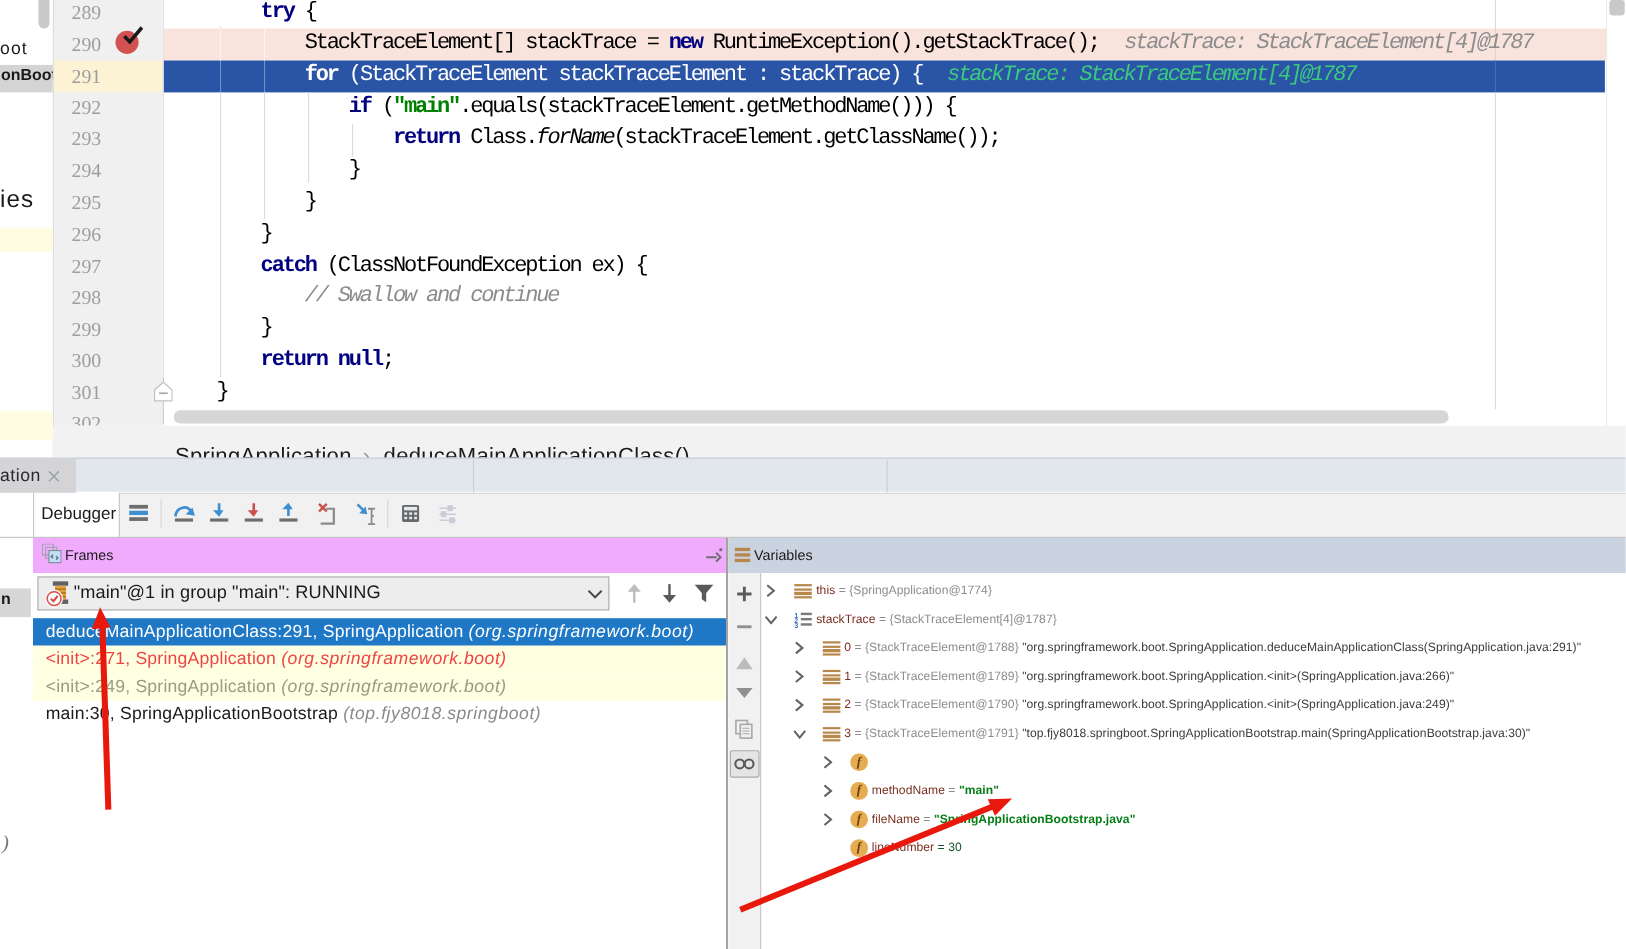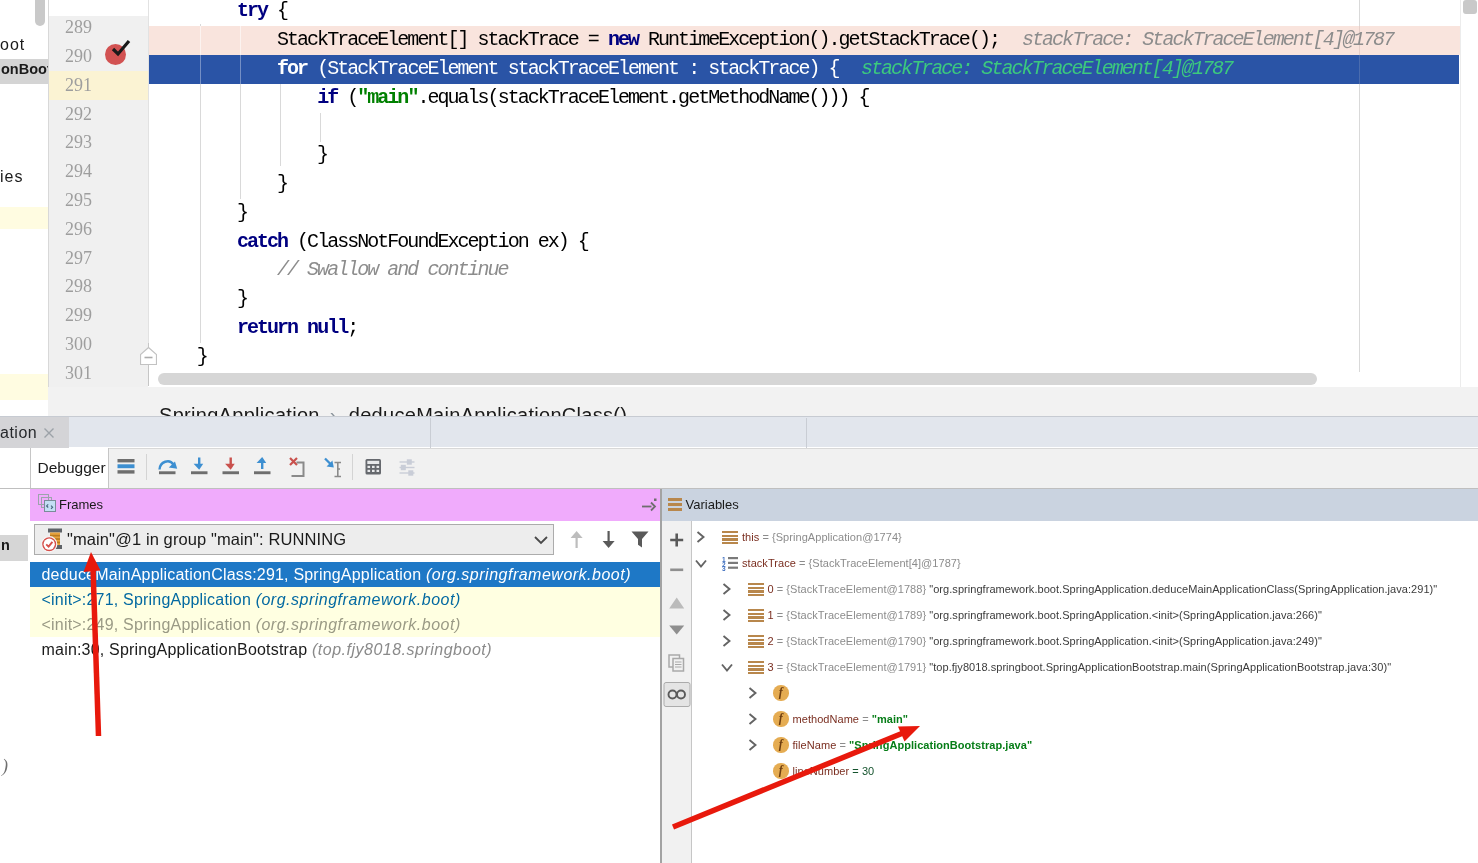--- a/index.html
+++ b/index.html
@@ -27,26 +27,26 @@
 </style>
 </head>
 <body>
 
 <div id="leftpanel" class="abs" style="left:0;top:0;width:48px;height:415.7px;background:#fff;border-right:1px solid #D8D8D8;overflow:hidden;">
   <div class="abs" style="left:35px;top:-6px;width:10px;height:32px;background:#C9C9C9;border-radius:5px;"></div>
   <div class="abs uit" style="left:0;top:36px;font-size:16px;letter-spacing:1px;">oot</div>
   <div class="abs" style="left:0;top:59px;width:48px;height:25px;background:#D4D4D4;">
     <div class="abs uit" style="left:1px;top:2px;font-weight:bold;font-size:14.5px;">onBoot</div>
   </div>
-  <div class="abs uit" style="left:0;top:168px;font-size:16px;letter-spacing:1px;">ies</div>
+  <div class="abs uit" style="left:0;top:168px;font-size:22px;letter-spacing:1px;">ies</div>
   <div class="abs" style="left:0;top:207px;width:48px;height:22px;background:#FFFCE1;"></div>
   <div class="abs" style="left:0;top:374px;width:48px;height:26px;background:#FFFCE1;"></div>
 </div>
 
-<div id="gutter" class="abs" style="left:49px;top:0;width:99px;height:386.5px;background:#F0F0F0;overflow:hidden;margin-top:16px;">
+<div id="gutter" class="abs" style="left:49px;top:0;width:99px;height:386.5px;background:#F0F0F0;overflow:hidden;">
   <div class="abs" style="left:0;top:55px;width:99px;height:28.7px;background:#FBF3D3;"></div>
   <div class="abs num" style="left:0;top:-2.60px;width:43px;height:28.77px;">289</div>
   <div class="abs num" style="left:0;top:26.17px;width:43px;height:28.77px;">290</div>
   <div class="abs num" style="left:0;top:54.94px;width:43px;height:28.77px;">291</div>
   <div class="abs num" style="left:0;top:83.71px;width:43px;height:28.77px;">292</div>
   <div class="abs num" style="left:0;top:112.48px;width:43px;height:28.77px;">293</div>
   <div class="abs num" style="left:0;top:141.25px;width:43px;height:28.77px;">294</div>
   <div class="abs num" style="left:0;top:170.02px;width:43px;height:28.77px;text-align:right;">295</div>
   <div class="abs num" style="left:0;top:198.79px;width:43px;height:28.77px;">296</div>
   <div class="abs num" style="left:0;top:227.56px;width:43px;height:28.77px;">297</div>
@@ -76,20 +76,21 @@
   <div class="abs" style="left:172px;top:112.5px;width:1px;height:29px;background:#D9D9D9;"></div>
 
   <div class="abs" style="left:1211px;top:0;width:1px;height:26.2px;background:#D9D9D9;"></div>
   <div class="abs" style="left:1211px;top:26.2px;width:1px;height:28.8px;background:#E6CFC9;"></div>
   <div class="abs" style="left:1211px;top:55px;width:1px;height:28.7px;background:#4A6CAE;"></div>
   <div class="abs" style="left:1211px;top:83.7px;width:1px;height:288px;background:#D9D9D9;"></div>
   <div class="abs code" style="left:8.7px;top:-2.60px;height:28.77px;">        <span class="k">try</span> {</div>
   <div class="abs code" style="left:8.7px;top:26.17px;height:28.77px;">            StackTraceElement[] stackTrace = <span class="k">new</span> RuntimeException().getStackTrace();</div>
   <div class="abs code" style="left:8.7px;top:54.94px;height:28.77px;"><span style="color:#fff">            <span style="font-weight:bold">for</span> (StackTraceElement stackTraceElement : stackTrace) {</span></div>
   <div class="abs code" style="left:8.7px;top:83.71px;height:28.77px;">                <span class="k">if</span> (<span class="s">"main"</span>.equals(stackTraceElement.getMethodName())) {</div>
+  <div class="abs code" style="left:8.7px;top:112.48px;height:28.77px;">                    <span class="k">return</span> Class.<span class="it">forName</span>(stackTraceElement.getClassName());</div>
   <div class="abs code" style="left:8.7px;top:141.25px;height:28.77px;">                }</div>
   <div class="abs code" style="left:8.7px;top:170.02px;height:28.77px;">            }</div>
   <div class="abs code" style="left:8.7px;top:198.79px;height:28.77px;">        }</div>
   <div class="abs code" style="left:8.7px;top:227.56px;height:28.77px;">        <span class="k">catch</span> (ClassNotFoundException ex) {</div>
   <div class="abs code" style="left:8.7px;top:256.33px;height:28.77px;">            <span class="cm">// Swallow and continue</span></div>
   <div class="abs code" style="left:8.7px;top:285.10px;height:28.77px;">        }</div>
   <div class="abs code" style="left:8.7px;top:313.87px;height:28.77px;">        <span class="k">return</span> <span class="k">null</span>;</div>
   <div class="abs code" style="left:8.7px;top:342.64px;height:28.77px;">    }</div>
 
   <div class="abs code cm" style="left:874px;top:26.2px;height:28.8px;">stackTrace: StackTraceElement[4]@1787</div>
@@ -234,21 +235,21 @@
     <rect x="7.5" y="0" width="2.2" height="11" fill="#5A5A5A"></rect>
     <path d="M8.6 17 L2.6 10 L14.6 10 Z" fill="#5A5A5A"></path>
   </svg>
   <svg class="abs" style="left:601px;top:10px;" width="18" height="17" viewBox="0 0 18 17">
     <path d="M0.5 0.5 L17.5 0.5 L11 8 L11 16.5 L7 13.8 L7 8 Z" fill="#5A5A5A"></path>
   </svg>
   <div class="abs" style="left:0;top:41.7px;width:630px;height:25px;background:#1E78C6;">
   <div class="abs uit frow" style="left:12px;top:0;line-height:25px;color:#fff;">deduceMainApplicationClass:291, SpringApplication <span class="pkg">(org.springframework.boot)</span></div>
 </div>
 <div class="abs" style="left:0;top:66.7px;width:630px;height:25px;background:#FFFFE1;">
-  <div class="abs uit frow" style="left:12px;top:0;line-height:25px;color:#0369a1;">&lt;init&gt;:271, SpringApplication <span class="pkg">(org.springframework.boot)</span></div>
+  <div class="abs uit frow" style="left:12px;top:0;line-height:25px;color:#ef4444;">&lt;init&gt;:271, SpringApplication <span class="pkg">(org.springframework.boot)</span></div>
 </div>
 <div class="abs" style="left:0;top:91.7px;width:630px;height:25px;background:#FFFFE1;">
   <div class="abs uit frow" style="left:12px;top:0;line-height:25px;color:#9A9A85;">&lt;init&gt;:249, SpringApplication <span class="pkg">(org.springframework.boot)</span></div>
 </div>
 <div class="abs" style="left:0;top:116.7px;width:630px;height:25px;background:#fff;">
   <div class="abs uit frow" style="left:12px;top:0;line-height:25px;">main:30, SpringApplicationBootstrap <span class="pkg" style="color:#8A8A8A">(top.fjy8018.springboot)</span></div>
 </div>
 </div>
 
 <div id="vars" class="abs" style="left:661.5px;top:520.5px;width:816.5px;height:342.5px;background:#fff;overflow:hidden;">

